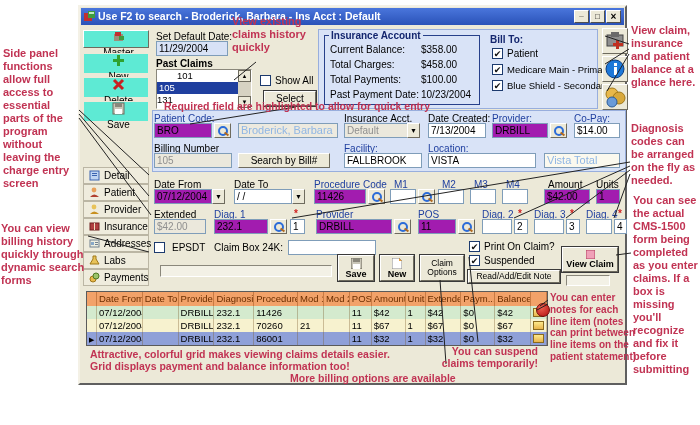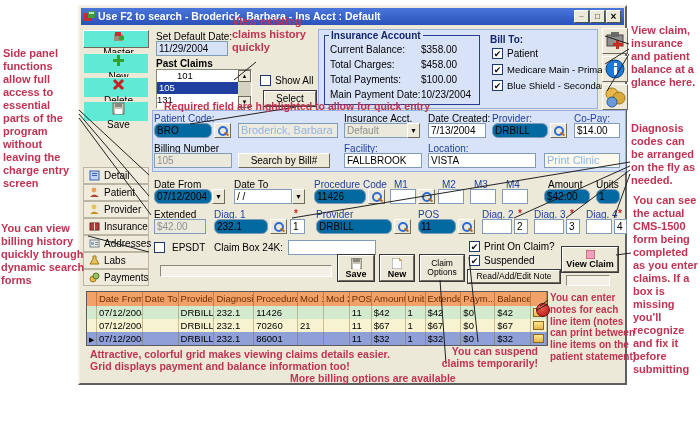--- a/index.html
+++ b/index.html
@@ -20,21 +20,21 @@
   .winbtn.min::after{content:"_"; position:relative; top:-3px; font-weight:bold;}
   .winbtn.max::after{content:"□"; font-weight:bold;}
   .winbtn.cls::after{content:"×"; font-weight:bold; font-size:10px;}
 
   
   .lbl { font-size:10px; color:#000; white-space:nowrap; }
   .lbl.navy { color:#1F3F9F; font-weight:normal; }
   .lbl.b { font-weight:bold; }
   .field { height:15px; background:#fff; border:1px solid #7F9DB9; font-size:10px;
            line-height:13px; padding:0 2px; white-space:nowrap; overflow:hidden; }
-  .field.orange { background:#0369a1;border-radius:6px; }
+  .field.orange { background:#a21caf; }
   .field.disabled { background:#EBE8DC; color:#8F8F8F; }
   .field.bluebg { background:#D8E2F6; }
   .field.namefld { background:#EDEADF; color:#90B6E4; font-size:11px; }
   .btn3d { background:#ECE9D8; border:1px solid; border-color:#FFFFFF #6E6B5E #6E6B5E #FFFFFF;
            font-size:10px; color:#000; text-align:center; white-space:nowrap; }
   .btn3d.dark { outline:1px solid #3A3A3A; }
   .mag { width:17px; height:15px; background:#ECE9D8; border:1px solid;
          border-color:#fff #6E6B5E #6E6B5E #fff; position:absolute; }
   .mag::before { content:""; position:absolute; left:3px; top:2px; width:6px; height:6px;
                  border:2px solid #2B6CD8; border-radius:50%; }
@@ -199,21 +199,21 @@
 
     <div class="abs panelblue" style="left:238px;top:22px;width:280px;height:80px"></div>
     <div class="abs" style="left:244px;top:28px;width:156px;height:70px;border:1px solid #27408B">
       <div class="abs lbl b" style="left:4px;top:-6px;background:#D9E3F7;padding:0 2px;color:#14266E">Insurance Account</div>
       <div class="abs lbl" style="left:5px;top:8px">Current Balance:</div>
       <div class="abs lbl" style="left:96px;top:8px">$358.00</div>
       <div class="abs lbl" style="left:5px;top:23px">Total Charges:</div>
       <div class="abs lbl" style="left:96px;top:23px">$458.00</div>
       <div class="abs lbl" style="left:5px;top:38px">Total Payments:</div>
       <div class="abs lbl" style="left:96px;top:38px">$100.00</div>
-      <div class="abs lbl" style="left:5px;top:53px">Main Payment Date:</div>
+      <div class="abs lbl" style="left:5px;top:53px">Past Payment Date:</div>
       <div class="abs lbl" style="left:96px;top:53px">10/23/2004</div>
     </div>
 
     <div class="abs lbl b" style="left:410px;top:27px;color:#14266E">Bill To:</div>
     <div class="abs cb checked" style="left:412px;top:41px"></div>
     <div class="abs lbl" style="left:427px;top:41px">Patient</div>
     <div class="abs cb checked" style="left:412px;top:57px"></div>
     <div class="abs lbl" style="left:427px;top:57px;font-size:9.5px">Medicare Main - Primary</div>
     <div class="abs cb checked" style="left:412px;top:73px"></div>
     <div class="abs lbl" style="left:427px;top:73px;font-size:9.5px">Blue Shield - Secondary</div>
@@ -261,21 +261,21 @@
     <div class="abs lbl navy" style="left:494px;top:106px">Co-Pay:</div>
     <div class="abs field" style="left:494px;top:116px;width:46px">$14.00</div>
 
     <div class="abs lbl" style="left:74px;top:136px">Billing Number</div>
     <div class="abs field disabled" style="left:74px;top:146px;width:78px">105</div>
     <div class="abs btn3d" style="left:158px;top:146px;width:92px;height:15px;line-height:13px">Search by Bill#</div>
     <div class="abs lbl navy" style="left:264px;top:136px">Facility:</div>
     <div class="abs field" style="left:264px;top:146px;width:78px">FALLBROOK</div>
     <div class="abs lbl navy" style="left:348px;top:136px">Location:</div>
     <div class="abs field" style="left:348px;top:146px;width:108px">VISTA</div>
-    <div class="abs field namefld" style="left:464px;top:146px;width:76px;background:#FBF9EE">Print Clinic</div>
+    <div class="abs field namefld" style="left:464px;top:146px;width:76px;background:#FBF9EE">Vista Total</div>
 
     <div class="abs lbl" style="left:74px;top:172px">Date From</div>
     <div class="abs field orange" style="left:74px;top:182px;width:58px">07/12/2004</div>
     <div class="abs dd" style="left:132px;top:182px"></div>
     <div class="abs lbl" style="left:154px;top:172px">Date To</div>
     <div class="abs field" style="left:154px;top:182px;width:58px">/ /</div>
     <div class="abs dd" style="left:212px;top:182px"></div>
     <div class="abs lbl navy" style="left:234px;top:172px">Procedure Code</div>
     <div class="abs field orange" style="left:234px;top:182px;width:52px">11426</div>
     <div class="abs mag" style="left:288px;top:182px"></div>

